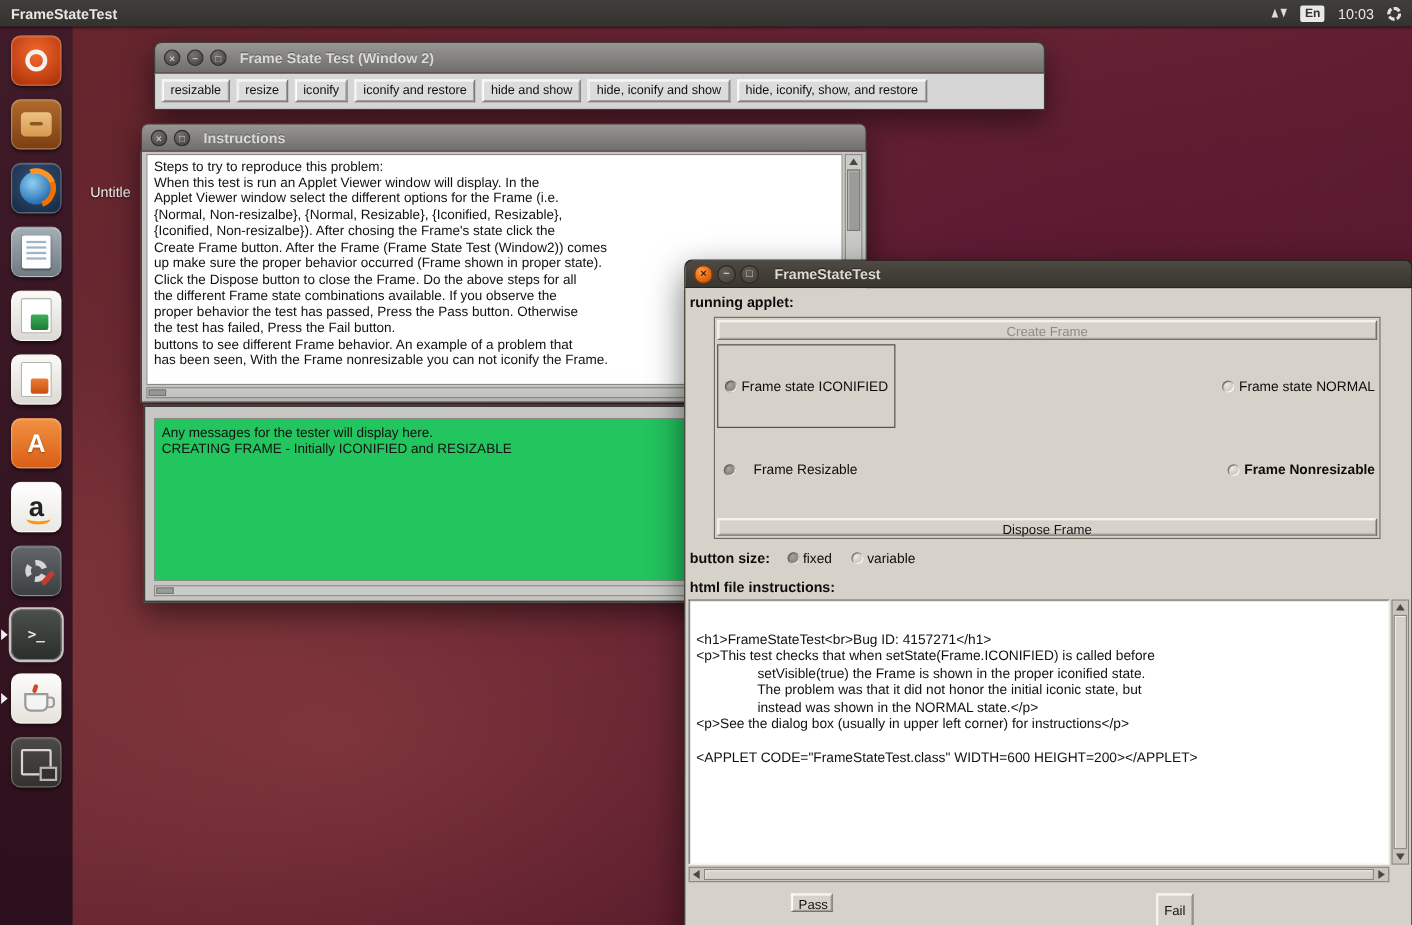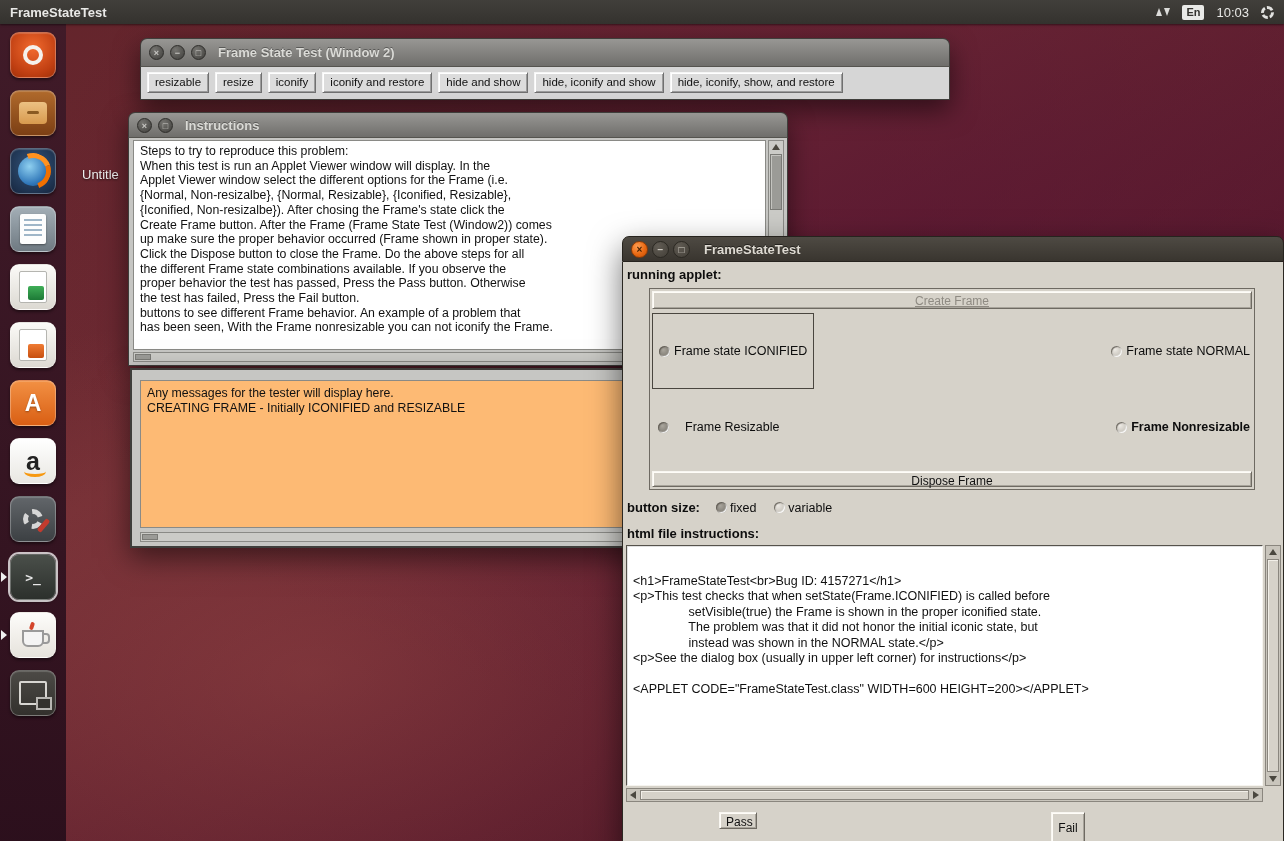--- a/index.html
+++ b/index.html
@@ -86,21 +86,21 @@
   .tline{font-size:12.3px;line-height:14.7px;min-height:14.7px;white-space:pre;color:#111;}
   .ins-vs{position:absolute;right:3px;top:2px;width:16px;bottom:15px;background:#cbcbc7;border:1px solid #8a8a86;box-sizing:border-box;}
   .sb-end{position:absolute;left:0;right:0;height:12px;display:flex;align-items:center;justify-content:center;}
   .sb-end.bottom{bottom:0;}
   .ins-thumb{position:absolute;left:1px;right:1px;top:13px;height:54px;background:#9b9b97;border:1px solid #7a7a76;box-shadow:inset 1px 1px 0 #c4c4c0;}
   .ins-hs{position:absolute;left:4px;right:21px;bottom:3px;height:10px;background:#cbcbc7;border:1px solid #8a8a86;box-sizing:border-box;}
   .hs-thumb{position:absolute;left:1px;top:1px;bottom:1px;width:16px;background:#9b9b97;border:1px solid #7a7a76;box-sizing:border-box;}
   
   .msg{position:absolute;left:130px;top:368px;width:658px;height:180px;z-index:20;background:#c6c6c3;
     border:2px solid #3f3e3b;box-sizing:border-box;box-shadow:0 10px 26px rgba(0,0,0,.5);}
-  .msg-text{position:absolute;left:8px;top:10px;right:22px;bottom:18px;background:#fdba74;border:1px solid #8a8a86;padding:5px 0 0 6px;overflow:hidden;}
+  .msg-text{position:absolute;left:8px;top:10px;right:22px;bottom:18px;background:#22c55e;border:1px solid #8a8a86;padding:5px 0 0 6px;overflow:hidden;}
   .msg-vs{position:absolute;right:5px;top:10px;width:14px;bottom:18px;background:#cbcbc7;border:1px solid #8a8a86;box-sizing:border-box;}
   .msg-hs{position:absolute;left:8px;right:22px;bottom:4px;height:10px;background:#cbcbc7;border:1px solid #8a8a86;box-sizing:border-box;}
   
   .tri-up{width:0;height:0;border-left:4px solid transparent;border-right:4px solid transparent;border-bottom:6px solid #4a473f;}
   .tri-down{width:0;height:0;border-left:4px solid transparent;border-right:4px solid transparent;border-top:6px solid #4a473f;}
   .tri-left{width:0;height:0;border-top:4px solid transparent;border-bottom:4px solid transparent;border-right:6px solid #4a473f;}
   .tri-right{width:0;height:0;border-top:4px solid transparent;border-bottom:4px solid transparent;border-left:6px solid #4a473f;}
   
   .applet{position:absolute;left:622px;top:236px;width:662px;height:620px;z-index:50;border-radius:8px 8px 0 0;
     box-shadow:0 12px 32px rgba(0,0,0,.55);}
@@ -110,21 +110,21 @@
   .abtn.close{background:radial-gradient(circle at 35% 30%, #ff9e52, #e86812 55%, #c24f08);border:1px solid #8e3c06;color:#4a2202;}
   .abtn.mini,.abtn.maxi{background:radial-gradient(circle at 35% 30%, #615c54, #423e37);border:1px solid #2b2822;color:#cfcbc3;}
   .atitle .t{font-weight:bold;font-size:13px;color:#dedad2;margin-left:10px;text-shadow:0 -1px 0 rgba(0,0,0,.5);}
   .abody{position:absolute;left:0;right:0;top:26px;bottom:0;background:#d6d2c9;border:1px solid #2b2822;border-top:none;box-sizing:border-box;}
   .boldlabel{font-weight:bold;font-size:13px;color:#0d0d0d;}
   .run-label{position:absolute;left:4px;top:5px;}
   .apanel{position:absolute;left:26px;top:26px;width:604px;height:200px;border:1px solid #6e6a62;}
   .jbtn{background:#d6d2c9;border:1px solid;border-color:#f8f6f1 #6e6a62 #6e6a62 #f8f6f1;
     box-shadow:inset 1px 1px 0 #fffdf8, inset -1px -1px 0 #a8a49b;
     font-size:12px;color:#111;text-align:center;line-height:16px;box-sizing:border-box;font-family:"Liberation Sans",sans-serif;}
-  .btn-create{position:absolute;left:2px;right:2px;top:2px;height:18px;color:#8f8b83;text-decoration:underline;}
+  .btn-create{position:absolute;left:2px;right:2px;top:2px;height:18px;color:#8f8b83;}
   .btn-dispose{position:absolute;left:2px;right:2px;bottom:2px;height:16px;}
   .cell{display:flex;align-items:center;}
   .cell-icon{position:absolute;left:2px;top:24px;width:162px;height:76px;border:1px solid #4a463f;padding-left:6px;box-sizing:border-box;gap:4px;}
   .cell-normal{position:absolute;right:4px;top:24px;height:76px;gap:4px;}
   .cell-resz{position:absolute;left:8px;top:100px;height:76px;gap:16px;}
   .cell-nonresz{position:absolute;right:4px;top:100px;height:76px;gap:4px;font-weight:bold;}
   .rlabel{font-size:12.5px;color:#0d0d0d;white-space:nowrap;}
   .radio{width:11px;height:11px;border-radius:50%;flex:none;
     background:radial-gradient(circle at 35% 30%, #efece6, #b5b1a8);
     box-shadow:inset 1px 1px 1px rgba(90,86,78,.85), inset -1px -1px 1px rgba(255,255,255,.95);}

